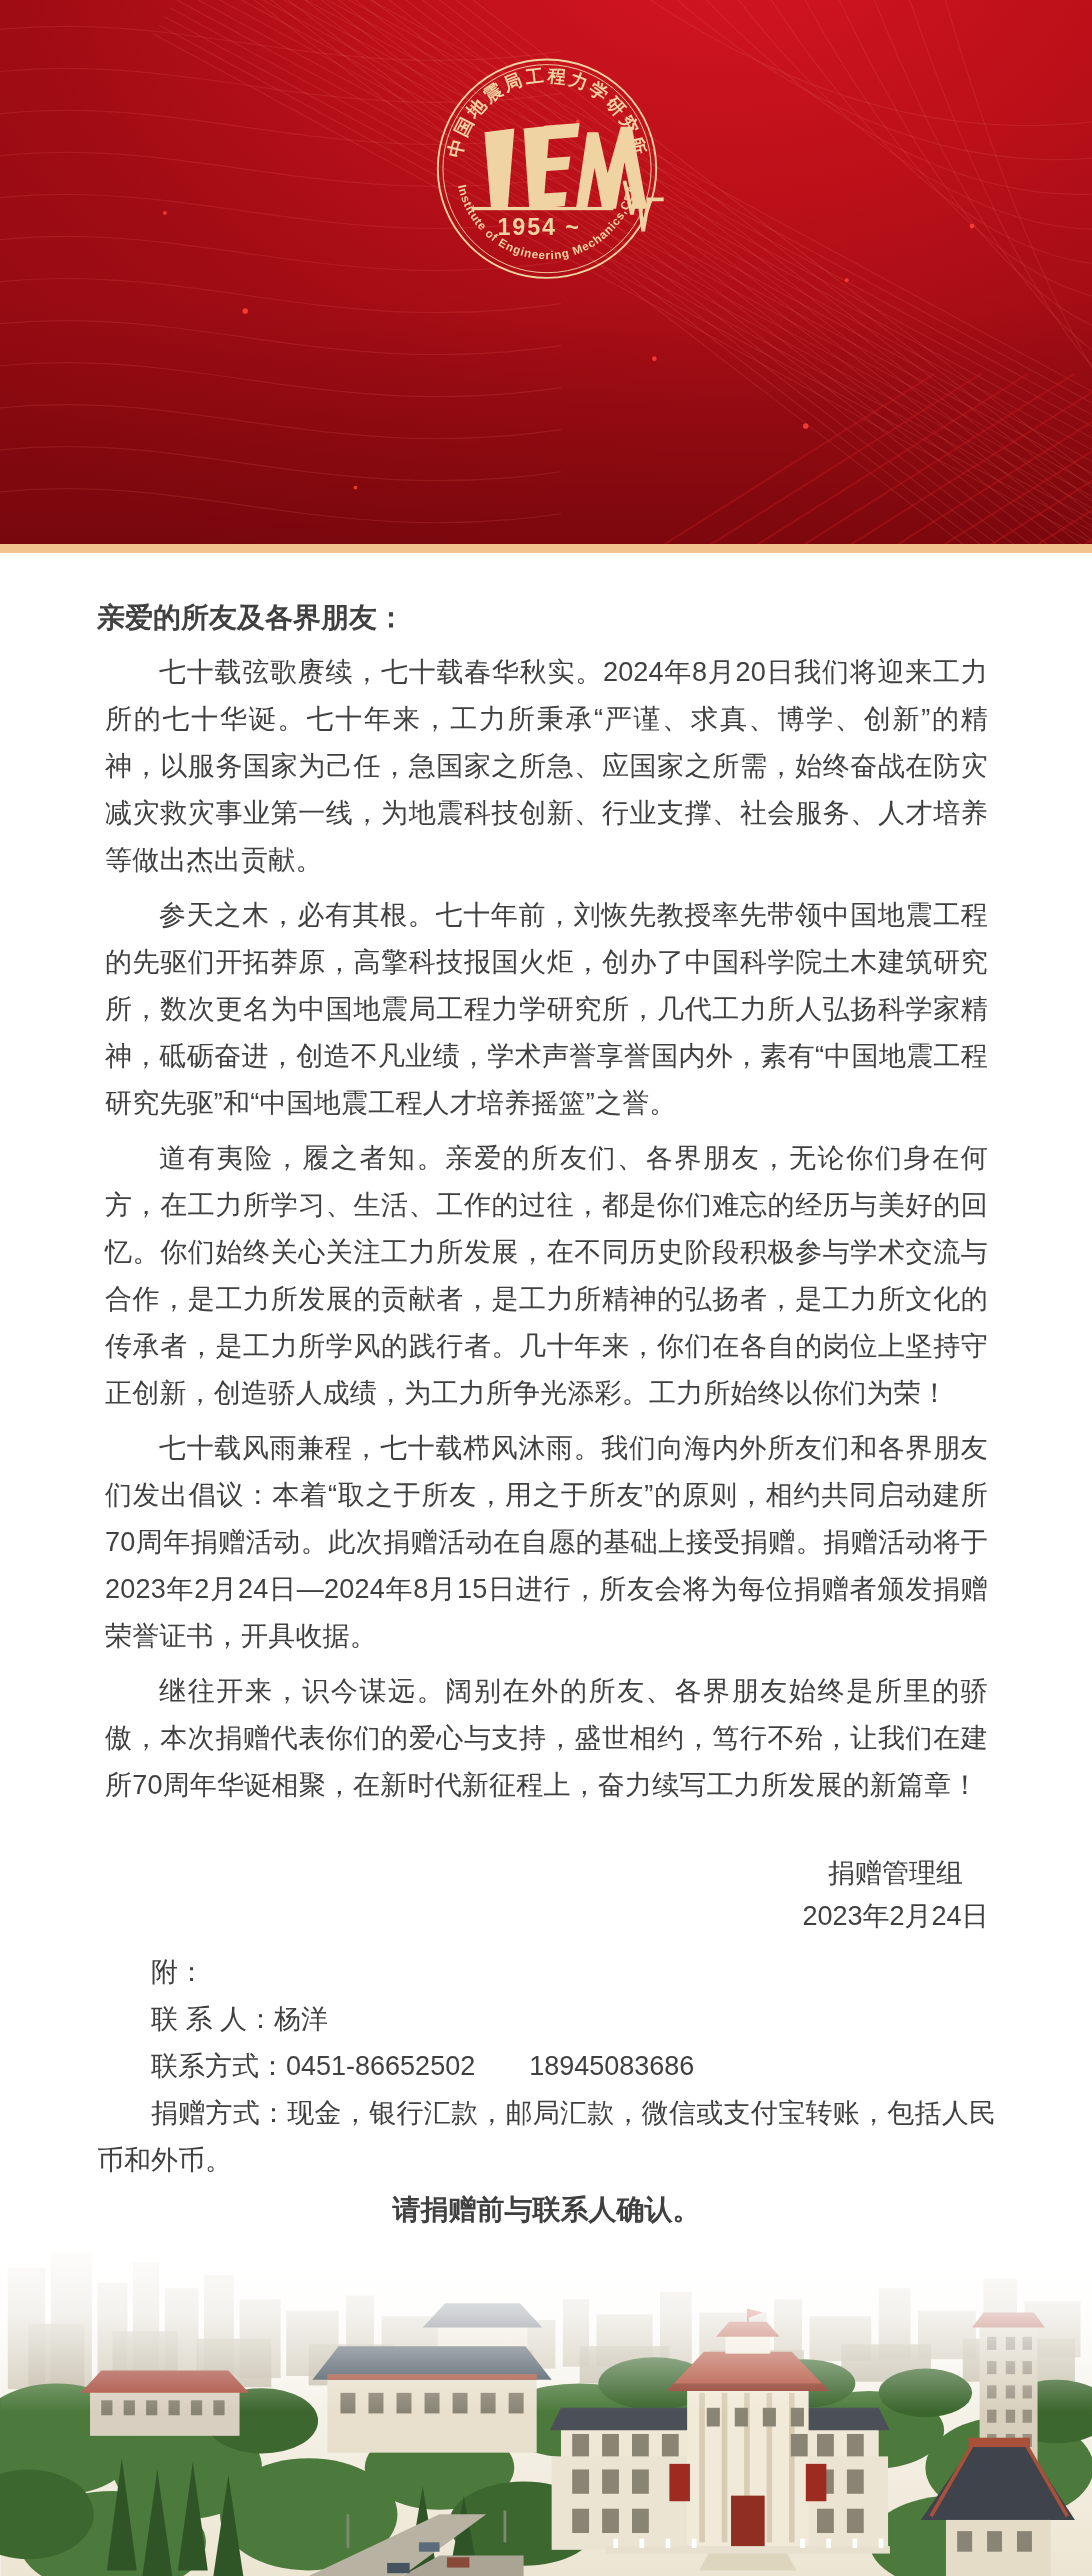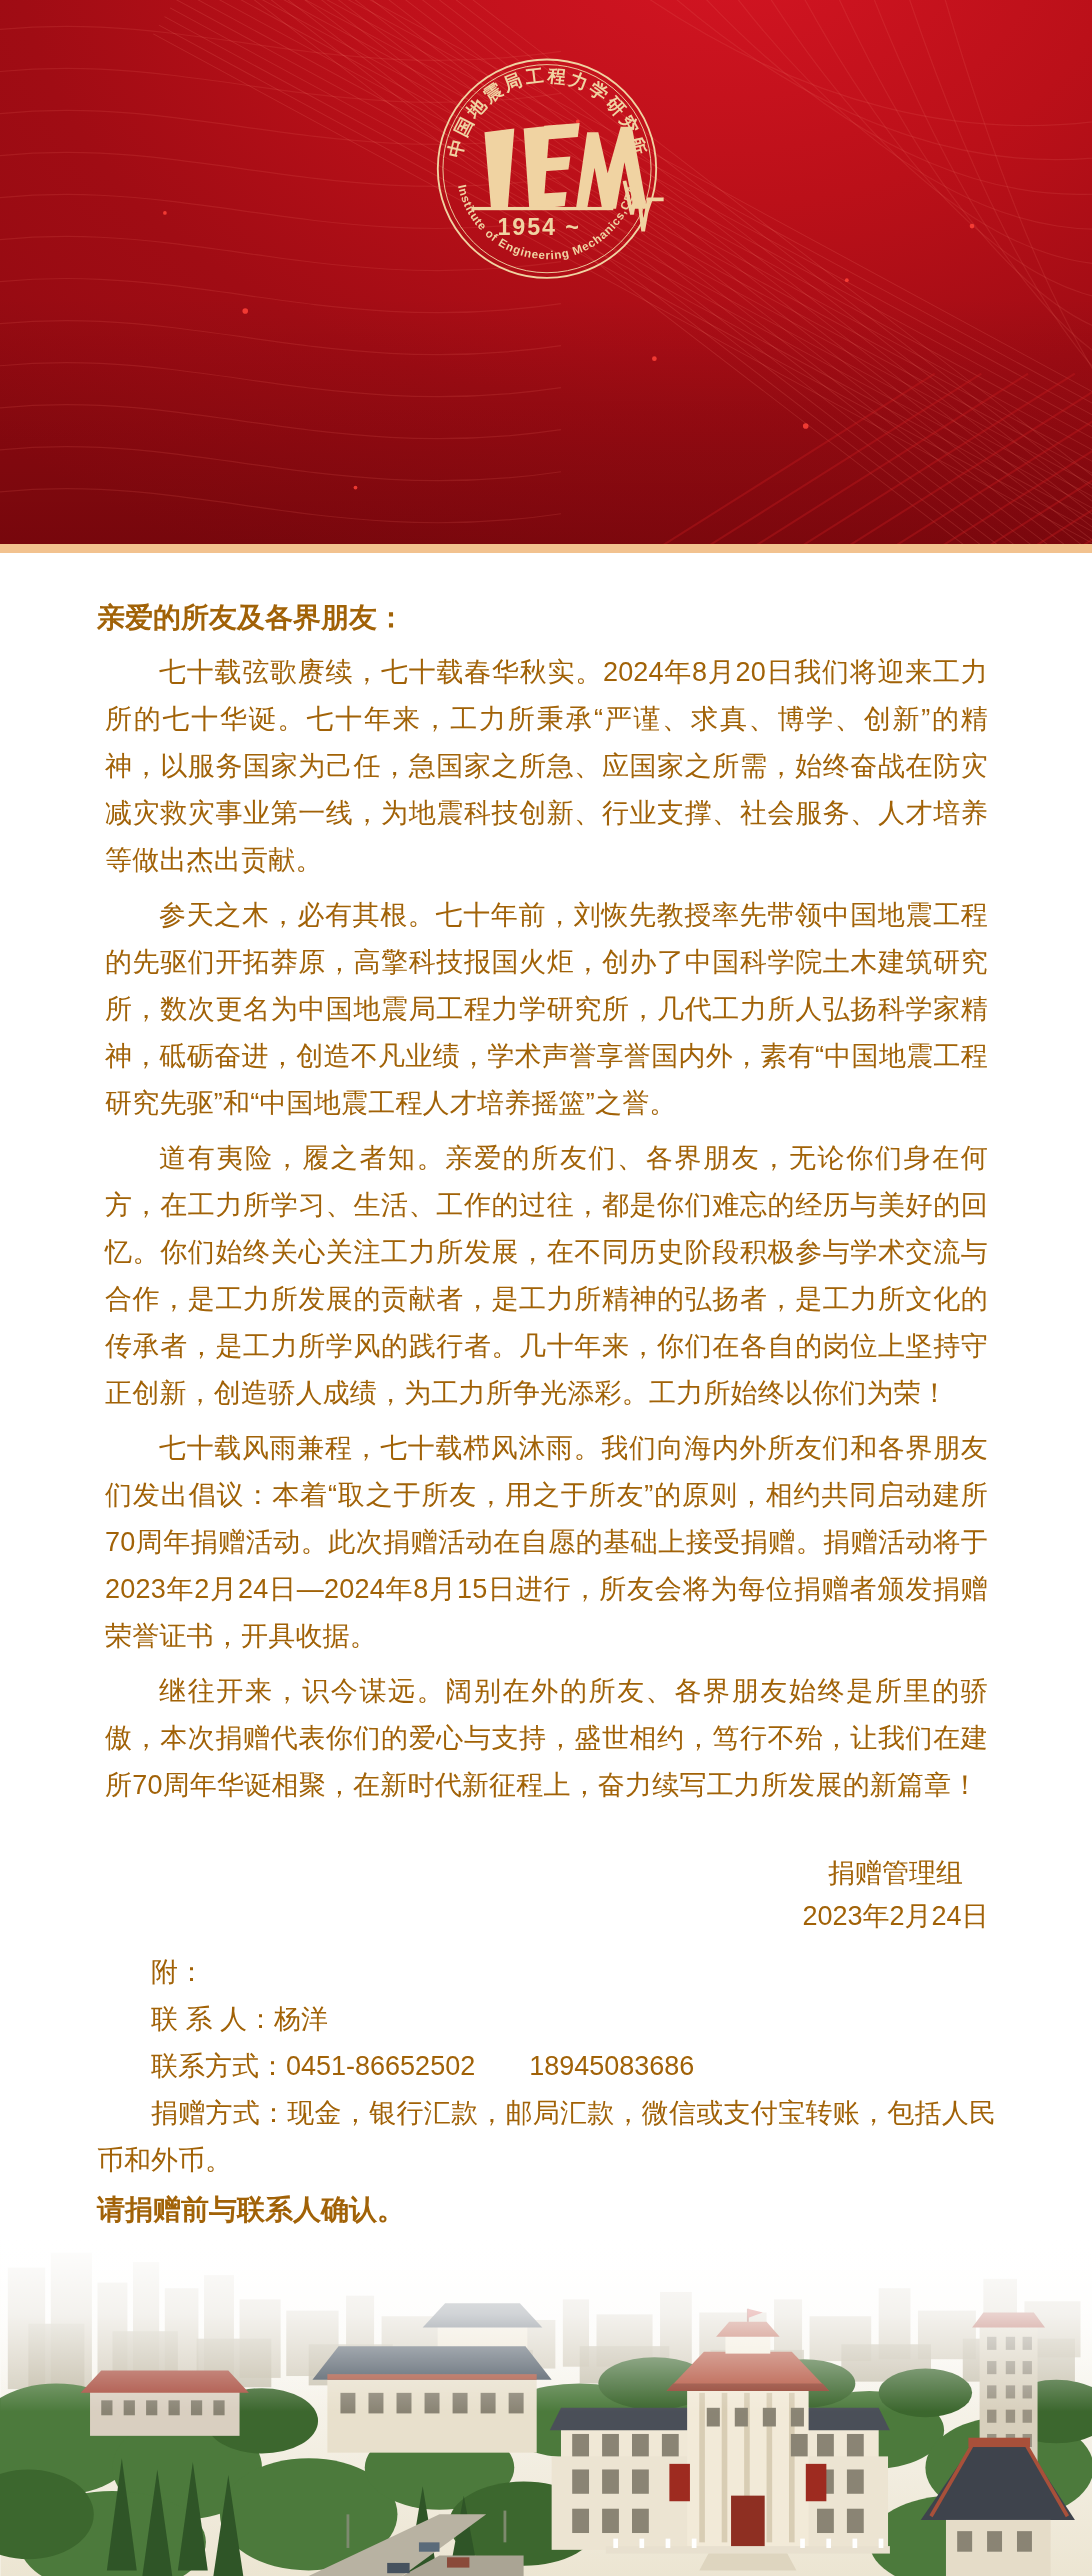--- a/index.html
+++ b/index.html
@@ -27,33 +27,33 @@
     filter:drop-shadow(0 4.7px 1.9px rgba(70,0,5,.45));
     white-space:nowrap;
   }
   .title1 { top:308px; font-size:91px; letter-spacing:5.6px; }
   .title2 { top:400px; font-size:114px; letter-spacing:24px; text-indent:24px; }
 
   
   .letter {
     position:absolute; top:553px; left:0; width:1093px; height:1681px;
     padding:41px 97px 0 97px; box-sizing:border-box; overflow:hidden;
-    color:#a16207;
+    color:#404040;
   }
   .salutation { font-size:28px; font-weight:700; line-height:47px; }
   .para {
     margin:8px; font-size:27px; line-height:47px; letter-spacing:0.2px;
     text-align:justify; text-indent:2em;
   }
   .signature { margin:43px 7.5px 0 auto; width:max-content; text-align:center;
     font-size:27px; line-height:43px; }
   .signature div { white-space:nowrap; }
   .attachment { margin-top:11.2px; }
   .attach-line { margin:0; font-size:27px; line-height:47px; text-indent:2em; text-align:justify; }
-  .confirm { margin-top:1.9px; text-align:left; font-size:28px; font-weight:700; line-height:47px; }
+  .confirm { margin-top:1.9px; text-align:center; font-size:28px; font-weight:700; line-height:47px; }
 
   
   .photo { position:absolute; top:2234px; left:0; width:1093px; height:342px; }
 </style>
 </head>
 <body>
 
 <div class="page">
 
   <header class="hero">

